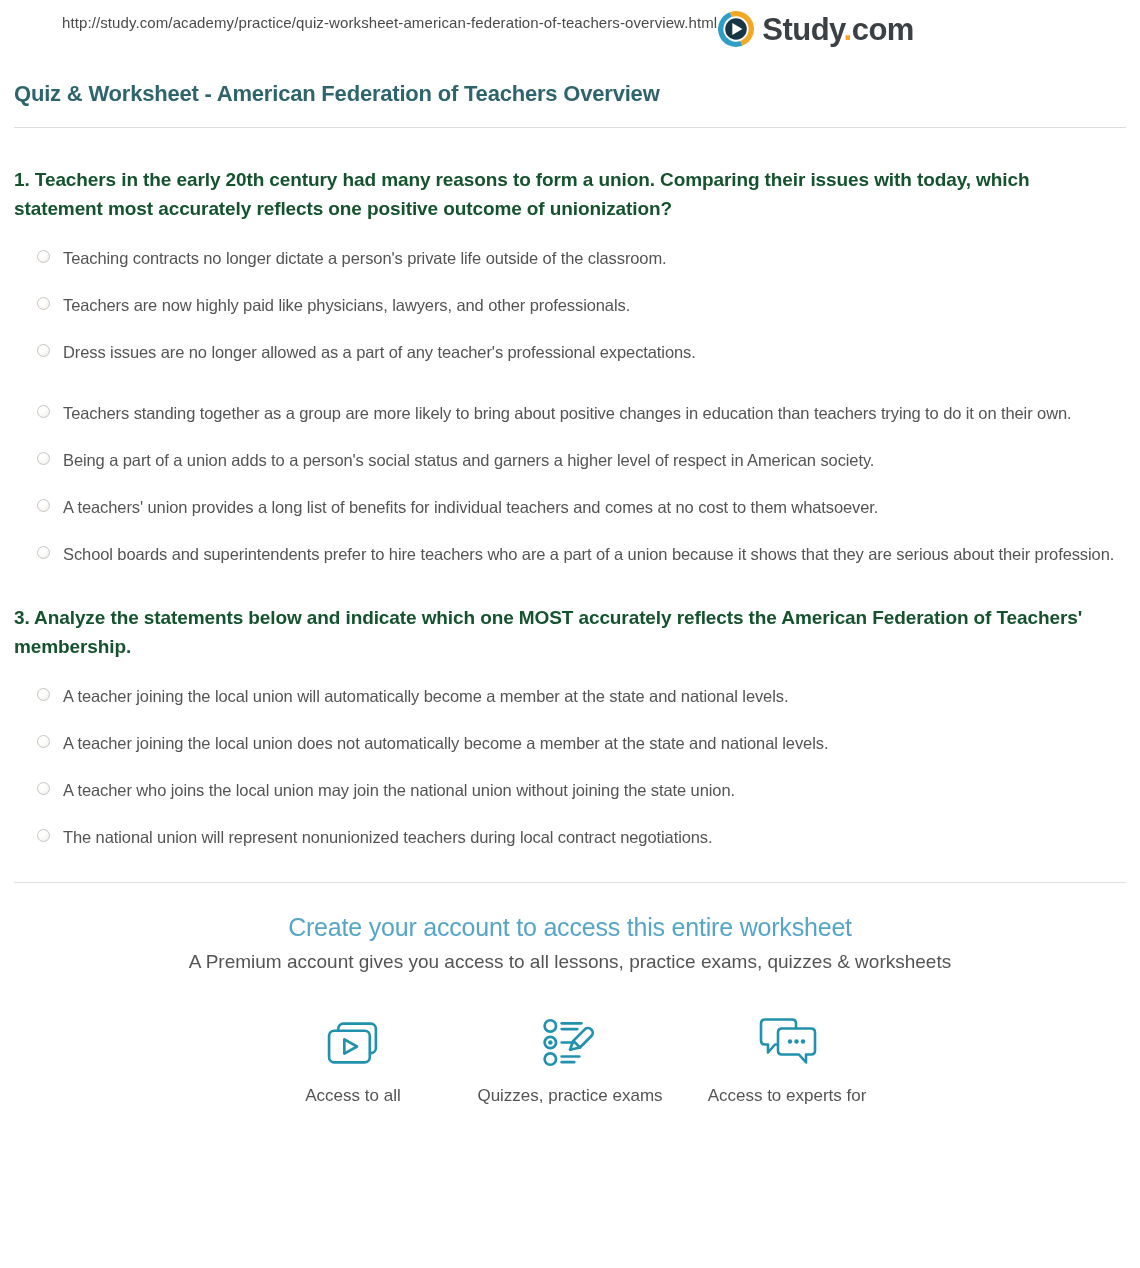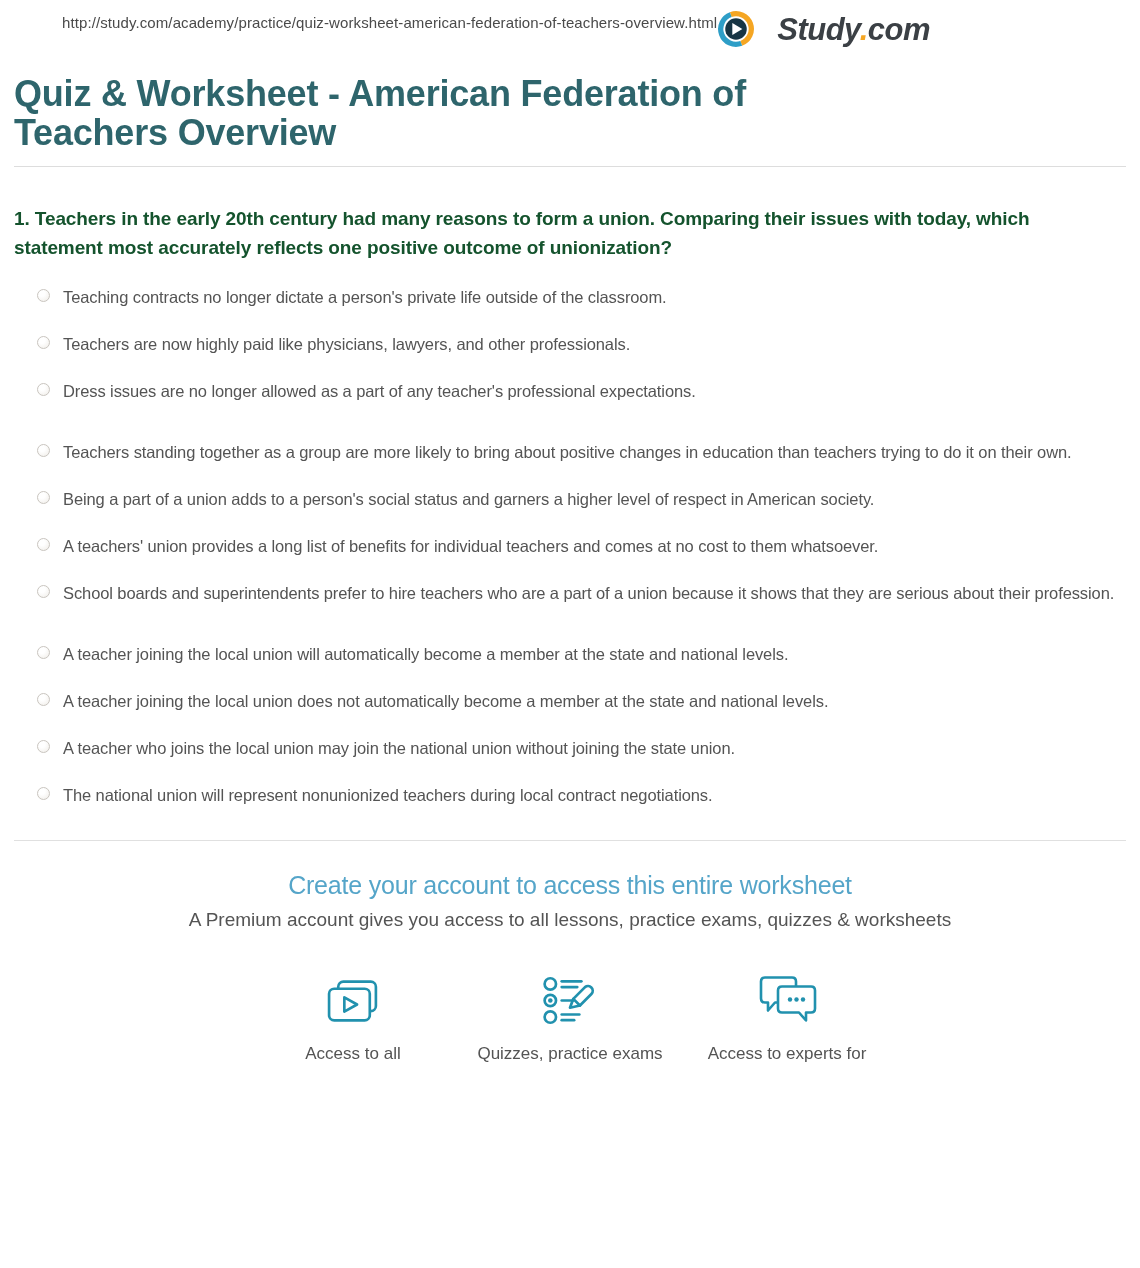--- a/index.html
+++ b/index.html
@@ -18,28 +18,28 @@
   body{
     width:1140px;
     font-family:"Liberation Sans","DejaVu Sans",sans-serif;
     color:var(--text-gray);
   }
   .page{width:1140px;min-height:1268px;padding:10px 14px 30px 14px;}
 
   
   .header{display:flex;align-items:flex-start;margin-left:48px;}
   .url{font-size:15px;color:#4a4a4a;padding-top:4px;letter-spacing:.1px;}
-  .logo{display:flex;align-items:center;gap:22px;cursor:pointer;font-style:italic;}
+  .logo{display:flex;align-items:center;gap:7px;cursor:pointer;}
   .logo-text{font-size:31px;font-weight:600;color:var(--brand-dark);letter-spacing:-.5px;line-height:1;}
   .logo-text .dot{color:var(--brand-orange);}
 
   
   h1.title{
     margin-top:26px;
-    font-size:36px;line-height:39px;font-weight:600;
+    font-size:22px;line-height:39px;font-weight:600;
     color:var(--title-teal);
     max-width:800px;
     letter-spacing:-.2px;
   }
   .rule{border:none;border-top:1px solid var(--divider);margin-top:14px;}
 
   
   .question{margin-top:37px;}
   .prompt{
     font-size:19px;font-weight:700;color:#14532d;
@@ -136,20 +136,21 @@
         <span class="option-text">A teachers' union provides a long list of benefits for individual teachers and comes at no cost to them whatsoever.</span>
       </li>
       <li class="option">
         <span class="radio"></span>
         <span class="option-text">School boards and superintendents prefer to hire teachers who are a part of a union because it shows that they are serious about their profession.</span>
       </li>
     </ul>
   </div>
 
   <div class="question">
+    <div class="prompt">3. Analyze the statements below and indicate which one MOST accurately reflects the American Federation of Teachers' membership.</div>
     <ul class="options">
       <li class="option">
         <span class="radio"></span>
         <span class="option-text">A teacher joining the local union will automatically become a member at the state and national levels.</span>
       </li>
       <li class="option">
         <span class="radio"></span>
         <span class="option-text">A teacher joining the local union does not automatically become a member at the state and national levels.</span>
       </li>
       <li class="option">

